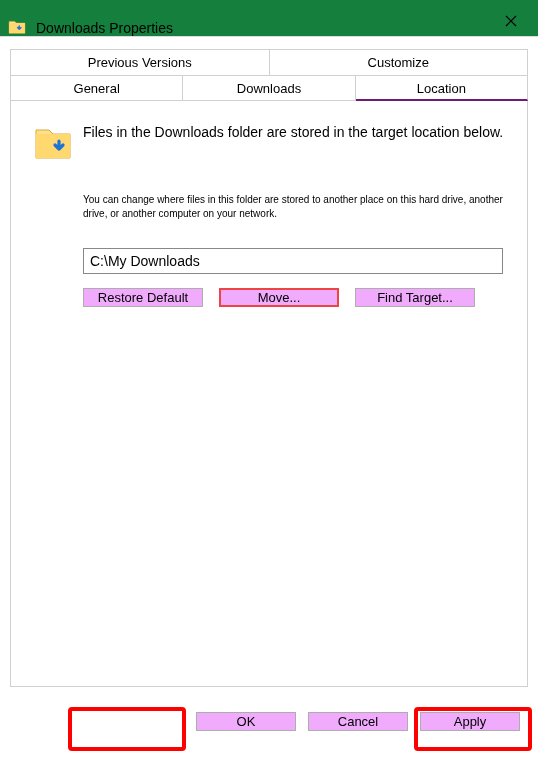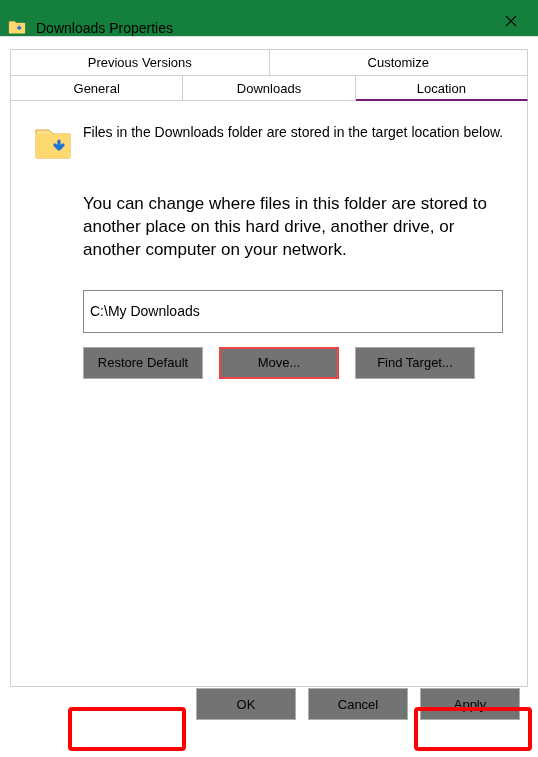--- a/index.html
+++ b/index.html
@@ -83,55 +83,55 @@
   .folder-icon {
     width: 40px; height: 40px;
     flex: none;
     margin-right: 10px;
   }
   .desc-text {
     font-size: 14px;
     line-height: 1.35;
   }
   .info-text {
-    font-size: 17px;
+    font-size: 10px;
     line-height: 1.35;
     margin: 0 0 28px 50px;
   }
   .path-input {
     display: block;
     margin: 0 0 14px 50px;
     width: calc(100% - 52px);
-    height: 43px;
+    height: 26px;
     border: 1px solid #888;
     padding: 0 6px;
     font-family: inherit;
     font-size: 14px;
   }
   .btn-row {
     display: flex;
     gap: 16px;
     margin-left: 50px;
   }
   .btn {
-    height: 32px;
+    height: 19px;
     padding: 0 10px;
     min-width: 120px;
-    background: #737373;
+    background: #f0abfc;
     border: 1px solid #adadad;
     font-family: inherit;
     font-size: 13px;
     text-align: center;
   }
   .btn.primary {
     border: 2px solid #ef4444;
   }
   .footer {
     position: absolute;
-    bottom: 31px;
+    bottom: 20px;
     right: 12px;
     display: flex;
     gap: 12px;
     padding: 6px;
   }
   .footer .btn { min-width: 100px; }
   .highlight-ok, .highlight-apply {
     position: absolute;
     border: 4px solid #ff0000;
     border-radius: 4px;

